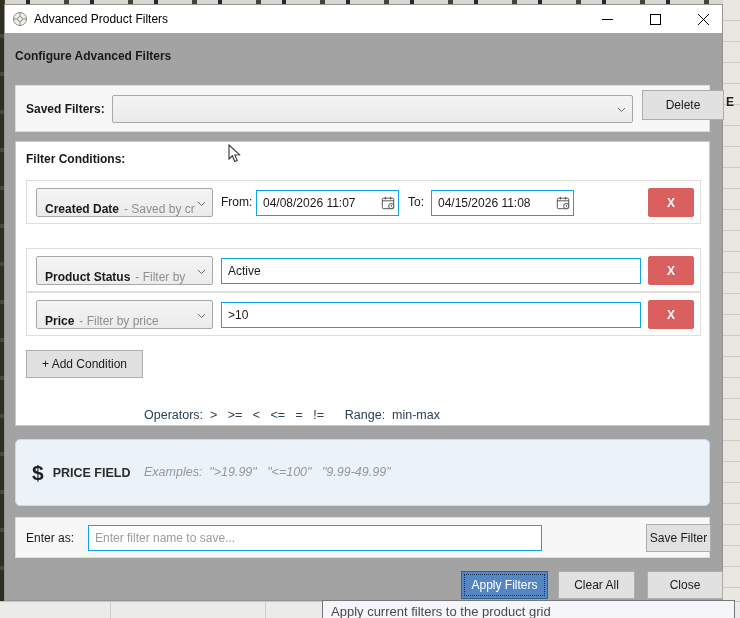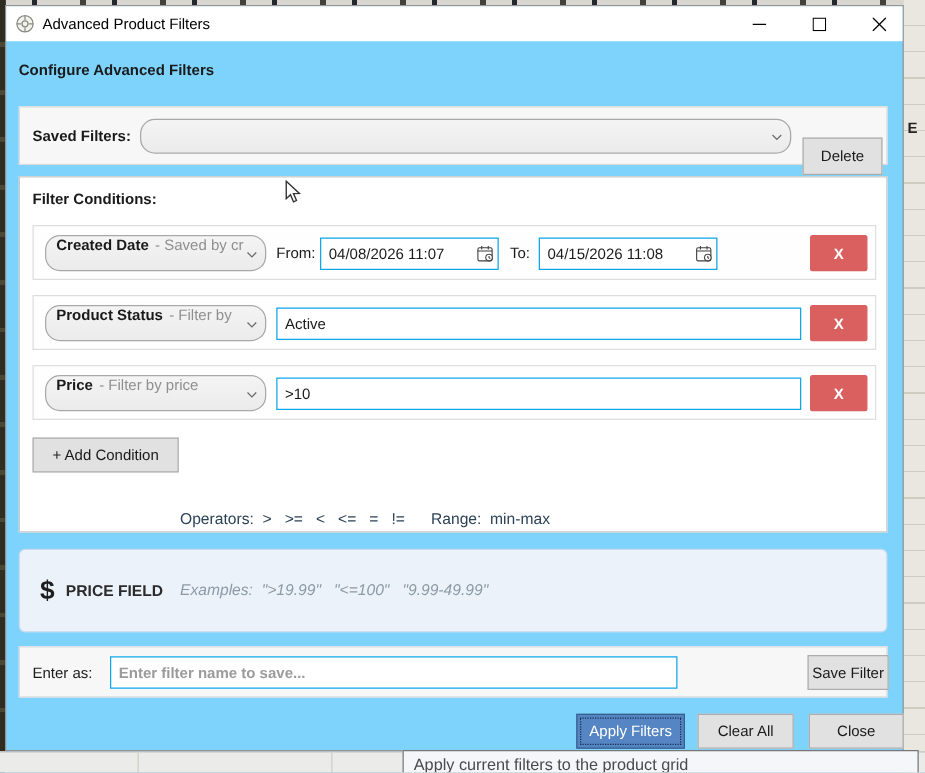--- a/index.html
+++ b/index.html
@@ -12,47 +12,47 @@
   .bg-left { position:absolute; left:0; top:0; width:4px; height:618px;
     background:repeating-linear-gradient(180deg,#2f2d22 0 34px,#4b4736 34px 38px); }
   .bg-right { position:absolute; right:0; top:0; width:17px; height:618px;
     background:repeating-linear-gradient(180deg,#e9e7e0 0 20px,#cfccc2 20px 21px); }
   .bg-right .grid-letter { position:absolute; left:3px; top:95px; font-size:12px; font-weight:bold; color:#222; }
   .bg-bottom { position:absolute; left:0; bottom:0; width:740px; height:17px; background:#ebebe9; border-top:1px solid #c6c4bc; }
   .bg-bottom .vline { position:absolute; top:0; width:1px; height:17px; background:#cfcdc5; }
 
   
   .dialog { position:absolute; left:4px; top:4px; width:719px; height:597px;
-    background:#7dd3fc; border:1px solid #949494; }
+    background:#a3a3a3; border:1px solid #949494; }
 
   .titlebar { position:absolute; left:0; top:0; width:100%; height:28px; background:#fff; display:flex; align-items:center; }
   .app-icon { margin-left:7px; width:16px; height:16px; display:inline-flex; }
   .title-text { margin-left:6px; font-size:12px; color:#000; }
   .win-controls { position:absolute; right:4px; top:2px; display:flex; gap:18px; }
   .win-btn { width:30px; height:24px; background:transparent; border:none; display:flex; align-items:center; justify-content:center; cursor:pointer; }
 
   .heading { position:absolute; left:10px; top:44px; font-size:12px; font-weight:bold; color:#1a1a1a; }
 
   .panel { position:absolute; background:#f7f7f7; border:1px solid #dcdcdc; }
   .saved-panel { left:10px; top:80px; width:695px; height:47px; }
   .lbl { font-size:12px; color:#1a1a1a; }
   .bold { font-weight:bold; }
   .saved-panel .lbl { position:absolute; left:10px; top:16px; }
-  .select { background:linear-gradient(#f4f4f4,#ebebeb); border:1px solid #a8a8a8; border-radius:12px;
-    display:flex; align-items:flex-start; font-size:12px; cursor:pointer; position:absolute; overflow:hidden; white-space:nowrap; }
+  .select { background:linear-gradient(#f4f4f4,#ebebeb); border:1px solid #a8a8a8; border-radius:2px;
+    display:flex; align-items:flex-end; font-size:12px; cursor:pointer; position:absolute; overflow:hidden; white-space:nowrap; }
   .select .chev { position:absolute; right:6px; top:50%; transform:translateY(-50%); }
   .saved-select { left:96px; top:9px; width:521px; height:28px; }
   .btn { background:#e1e1e1; border:1px solid #adadad; font-size:12px; color:#1a1a1a; cursor:pointer;
     display:flex; align-items:center; justify-content:center; font-family:"Liberation Sans",sans-serif; }
-  .delete-btn { position:absolute; left:626px; top:24px; width:64px; height:30px; }
+  .delete-btn { position:absolute; left:626px; top:4px; width:82px; height:30px; }
 
   .cond-group { position:absolute; left:10px; top:136px; width:695px; height:285px; background:#fff; border:1px solid #c9c9c9; }
   .cond-group > .lbl { position:absolute; left:10px; top:10px; }
   .cond-row { position:absolute; left:10px; width:675px; height:44px; background:#fefefe; border:1px solid #dedede; }
-  .row-1 { top:38px; } .row-2 { top:94px;text-decoration:underline; } .row-3 { top:150px; }
+  .row-1 { top:38px; } .row-2 { top:106px;text-decoration:underline; } .row-3 { top:150px; }
   .field-select { left:9px; top:7px; width:177px; height:29px; padding-left:8px; }
   .field-name { font-weight:bold; color:#1a1a1a; }
   .field-desc { color:#8f8f8f; margin-left:5px; }
   .inline-lbl { position:absolute; top:14px; font-size:12px; color:#1a1a1a; }
   .txt-input { position:absolute; border:1px solid #0ea5e9; font-size:12px; color:#1a1a1a;
     font-family:"Liberation Sans",sans-serif; padding:0 6px; background:#fff; }
   .date-wrap { position:absolute; top:9px; width:143px; height:26px; }
   .date-wrap .txt-input { left:0; top:0; width:100%; height:100%; padding-right:22px; }
   .cal-icon { position:absolute; right:4px; top:6px; cursor:pointer; }
   .from-lbl { left:194px; } .from-input { left:229px; }
@@ -65,21 +65,21 @@
   .info-box { position:absolute; left:10px; top:434px; width:695px; height:67px; background:#ebf2fa; border:1px solid #c5d9ef;
     border-radius:5px; display:flex; align-items:center; }
   .info-id { display:flex; align-items:center; margin-left:16px; width:112px; flex:0 0 auto; }
   .dollar { font-size:21px; font-weight:bold; color:#1e1e1e; }
   .info-title { font-size:12.5px; font-weight:bold; color:#2b2b2b; margin-left:9px; }
   .info-lines { font-size:12.5px; color:#2c4257; line-height:19px; white-space:pre; }
   .ex-line { font-style:italic; color:#8d9aa5; }
 
   .save-panel { left:10px; top:512px; width:695px; height:41px; }
   .save-panel .lbl { position:absolute; left:10px; top:13px; }
-  .save-input { left:72px; top:7px; width:454px; height:26px;font-weight:bold; }
+  .save-input { left:72px; top:7px; width:454px; height:26px; }
   .save-input::placeholder { color:#9b9b9b; }
   .save-btn { position:absolute; left:630px; top:6px; width:65px; height:28px; }
 
   .footer-btn { position:absolute; top:566px; height:28px; }
   .apply-btn { left:456px; width:87px; background:#5585c2; border:1px solid #35618f; color:#fff;
     outline:1px dotted #17324f; outline-offset:-4px; }
   .clear-btn { left:553px; width:77px; }
   .close-btn { left:642px; width:76px; }
 
   .tooltip { position:absolute; left:322px; top:600px; width:413px; height:26px; background:#f5f6fa; border:1px solid #777;

